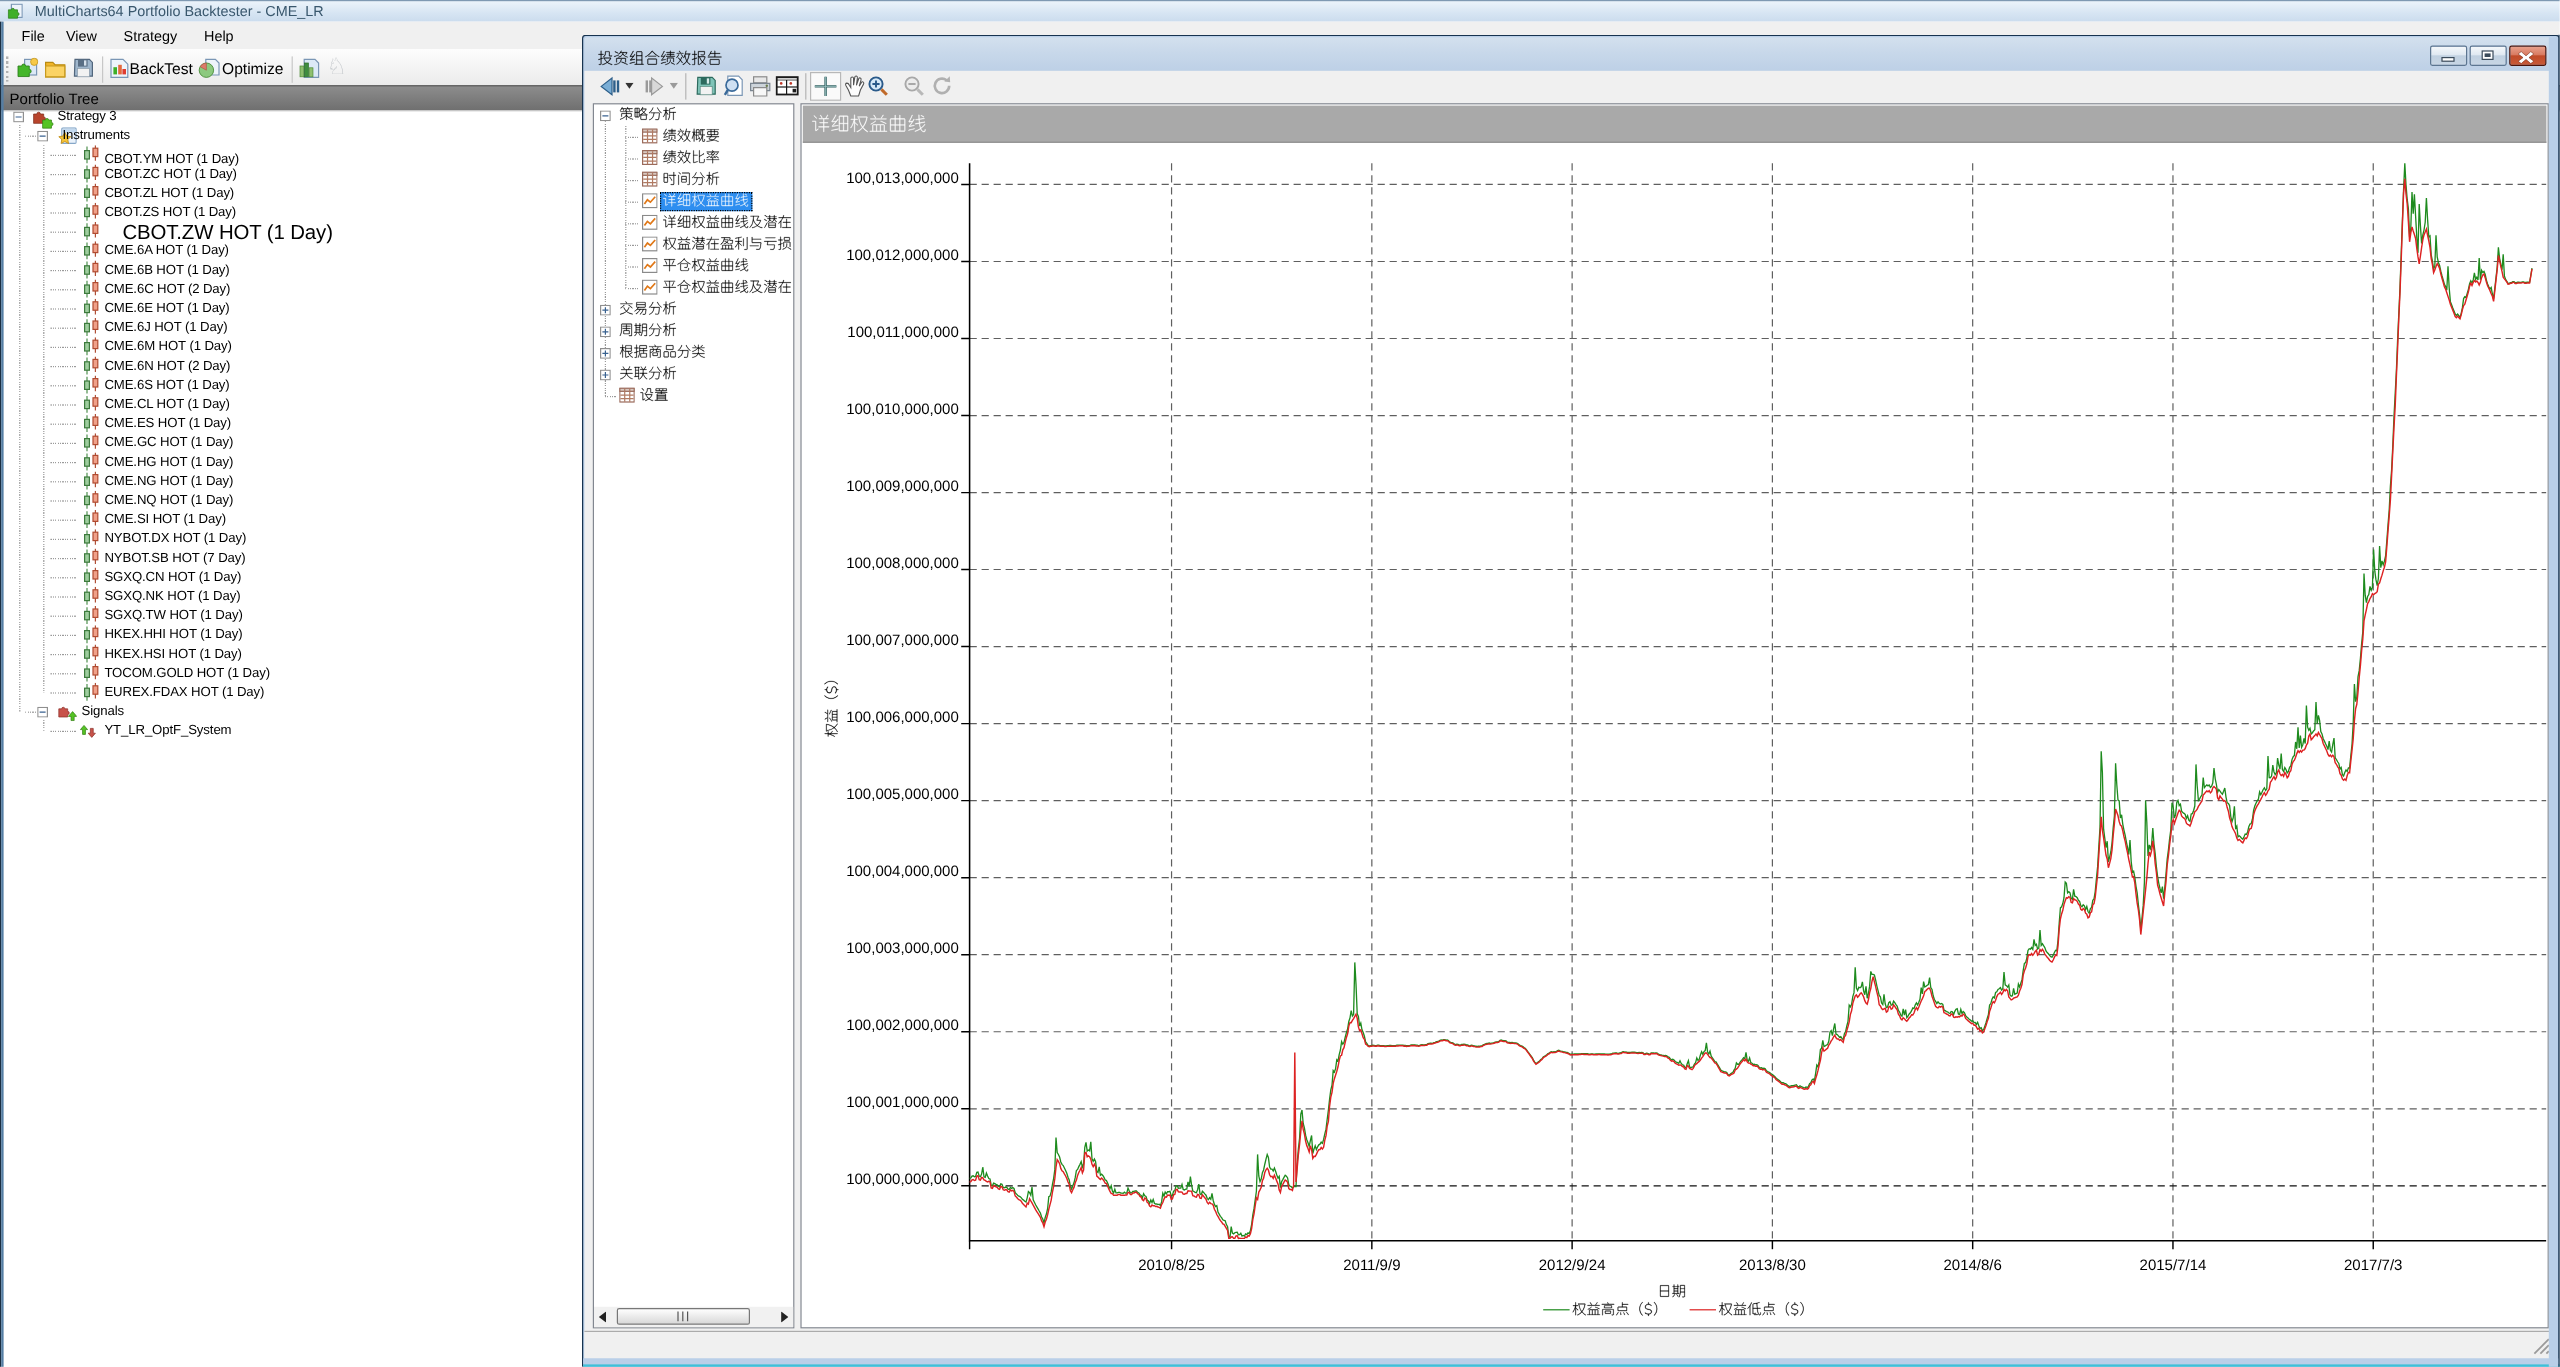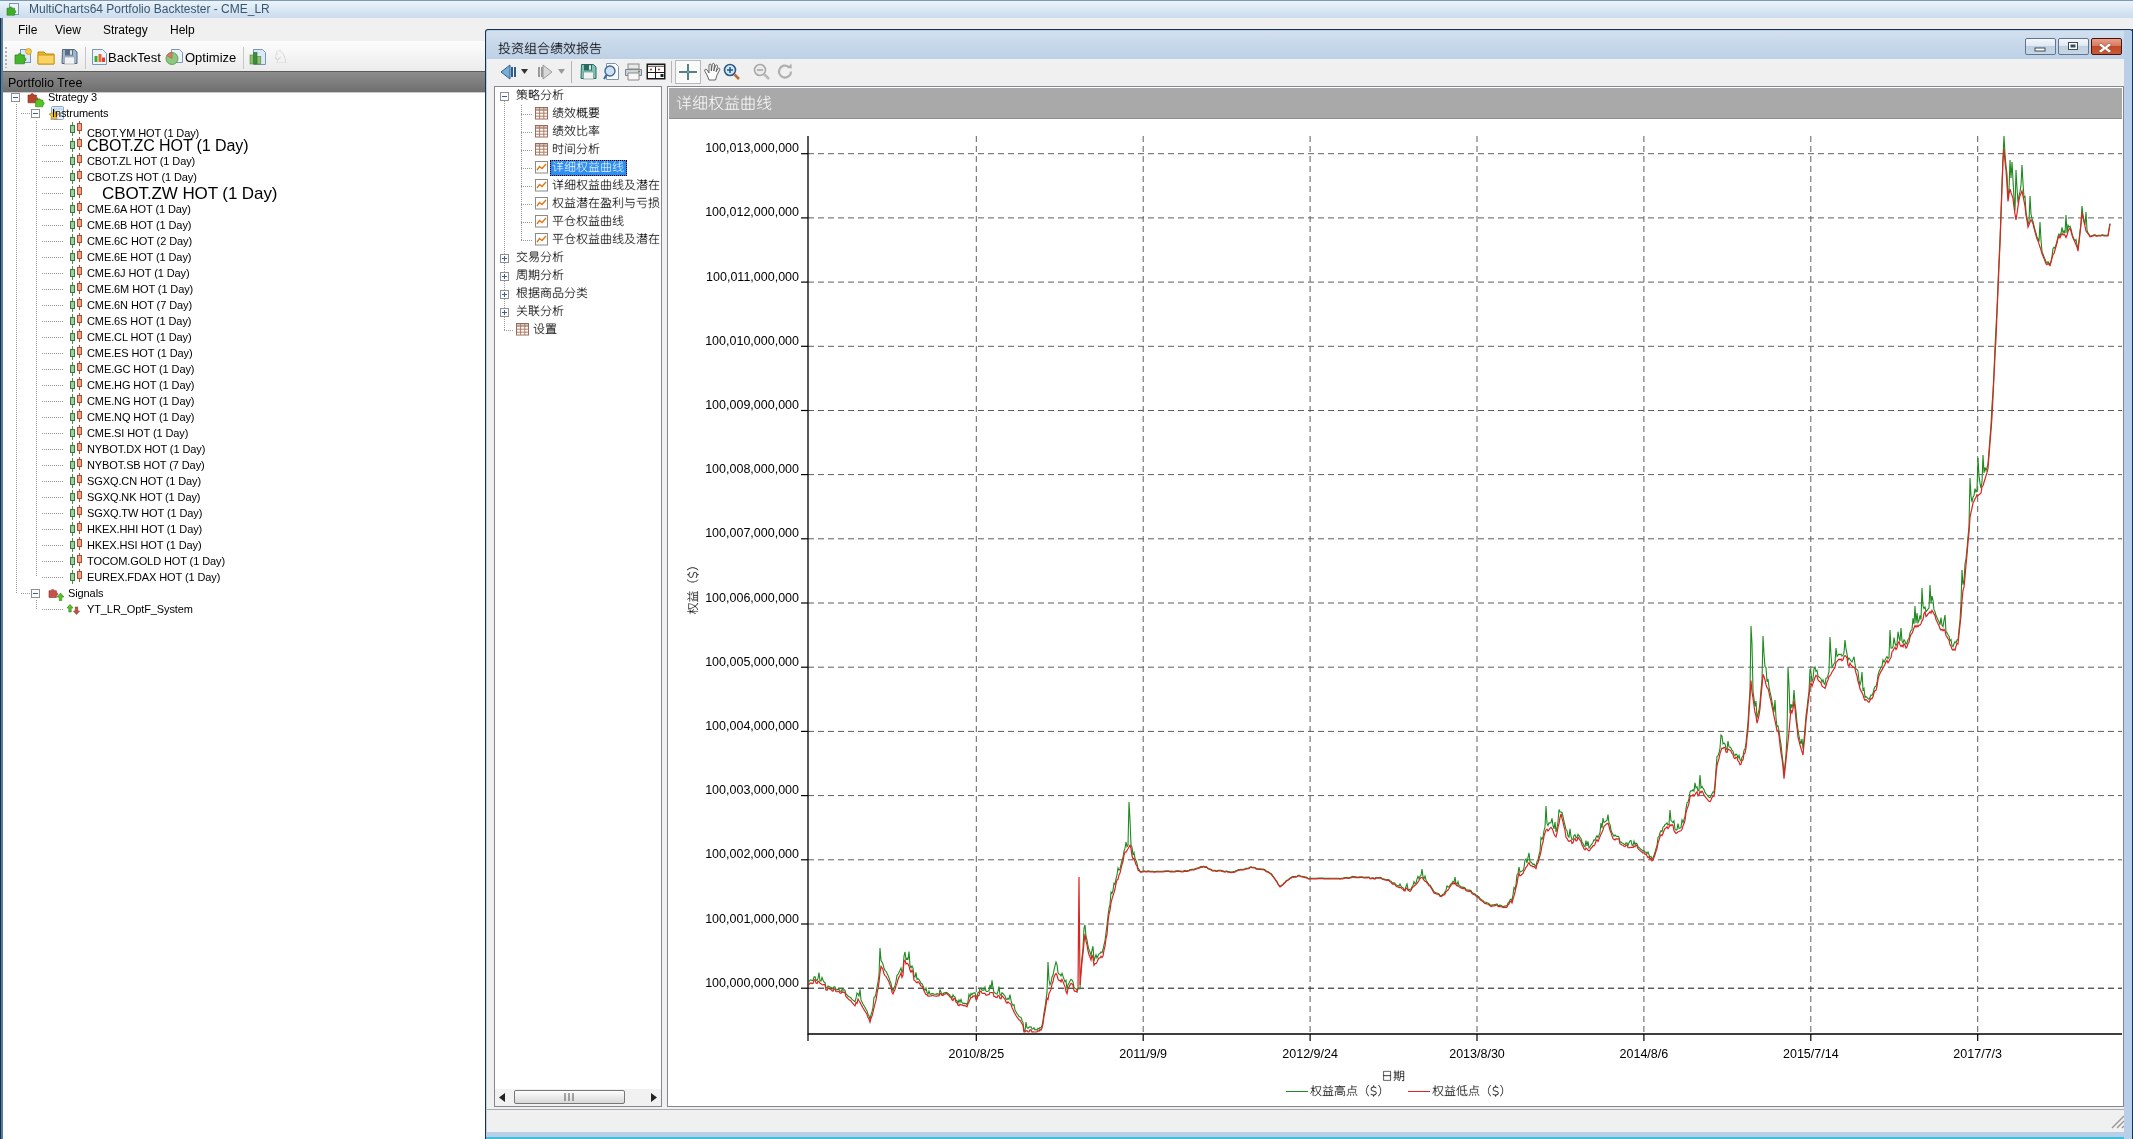--- a/index.html
+++ b/index.html
@@ -148,21 +148,21 @@
   </div>
 <div style="position:absolute;left:87px;top:126px;font-size:11px;letter-spacing:-0.1px;line-height:15px;color:#000">CBOT.YM HOT (1 Day)</div>
 <div style="position:absolute;left:69px;top:137px;width:14px;height:16px">
     <svg width="14" height="16">
 <line x1="3.5" y1="1" x2="3.5" y2="15" stroke="#4e8f4e" stroke-width="1"></line>
 <rect x="1.5" y="4.5" width="4" height="7" fill="#9fce9f" stroke="#3c7a3c"></rect>
 <line x1="10.5" y1="0" x2="10.5" y2="13" stroke="#b05038" stroke-width="1"></line>
 <rect x="8.5" y="2.5" width="4" height="7" fill="#f0a089" stroke="#b04a30"></rect>
     </svg>
   </div>
-<div style="position:absolute;left:87px;top:138px;font-size:16px;letter-spacing:-0.1px;line-height:15px;color:#000">CBOT.ZC HOT (1 Day)</div>
+<div style="position:absolute;left:87px;top:138px;font-size:11px;letter-spacing:-0.1px;line-height:15px;color:#000">CBOT.ZC HOT (1 Day)</div>
 <div style="position:absolute;left:69px;top:153px;width:14px;height:16px">
     <svg width="14" height="16">
 <line x1="3.5" y1="1" x2="3.5" y2="15" stroke="#4e8f4e" stroke-width="1"></line>
 <rect x="1.5" y="4.5" width="4" height="7" fill="#9fce9f" stroke="#3c7a3c"></rect>
 <line x1="10.5" y1="0" x2="10.5" y2="13" stroke="#b05038" stroke-width="1"></line>
 <rect x="8.5" y="2.5" width="4" height="7" fill="#f0a089" stroke="#b04a30"></rect>
     </svg>
   </div>
 <div style="position:absolute;left:87px;top:154px;font-size:11px;letter-spacing:-0.1px;line-height:15px;color:#000">CBOT.ZL HOT (1 Day)</div>
 <div style="position:absolute;left:69px;top:169px;width:14px;height:16px">
@@ -238,21 +238,21 @@
   </div>
 <div style="position:absolute;left:87px;top:282px;font-size:11px;letter-spacing:-0.1px;line-height:15px;color:#000">CME.6M HOT (1 Day)</div>
 <div style="position:absolute;left:69px;top:297px;width:14px;height:16px">
     <svg width="14" height="16">
 <line x1="3.5" y1="1" x2="3.5" y2="15" stroke="#4e8f4e" stroke-width="1"></line>
 <rect x="1.5" y="4.5" width="4" height="7" fill="#9fce9f" stroke="#3c7a3c"></rect>
 <line x1="10.5" y1="0" x2="10.5" y2="13" stroke="#b05038" stroke-width="1"></line>
 <rect x="8.5" y="2.5" width="4" height="7" fill="#f0a089" stroke="#b04a30"></rect>
     </svg>
   </div>
-<div style="position:absolute;left:87px;top:298px;font-size:11px;letter-spacing:-0.1px;line-height:15px;color:#000">CME.6N HOT (7 Day)</div>
+<div style="position:absolute;left:87px;top:298px;font-size:11px;letter-spacing:-0.1px;line-height:15px;color:#000">CME.6N HOT (2 Day)</div>
 <div style="position:absolute;left:69px;top:313px;width:14px;height:16px">
     <svg width="14" height="16">
 <line x1="3.5" y1="1" x2="3.5" y2="15" stroke="#4e8f4e" stroke-width="1"></line>
 <rect x="1.5" y="4.5" width="4" height="7" fill="#9fce9f" stroke="#3c7a3c"></rect>
 <line x1="10.5" y1="0" x2="10.5" y2="13" stroke="#b05038" stroke-width="1"></line>
 <rect x="8.5" y="2.5" width="4" height="7" fill="#f0a089" stroke="#b04a30"></rect>
     </svg>
   </div>
 <div style="position:absolute;left:87px;top:314px;font-size:11px;letter-spacing:-0.1px;line-height:15px;color:#000">CME.6S HOT (1 Day)</div>
 <div style="position:absolute;left:69px;top:329px;width:14px;height:16px">

